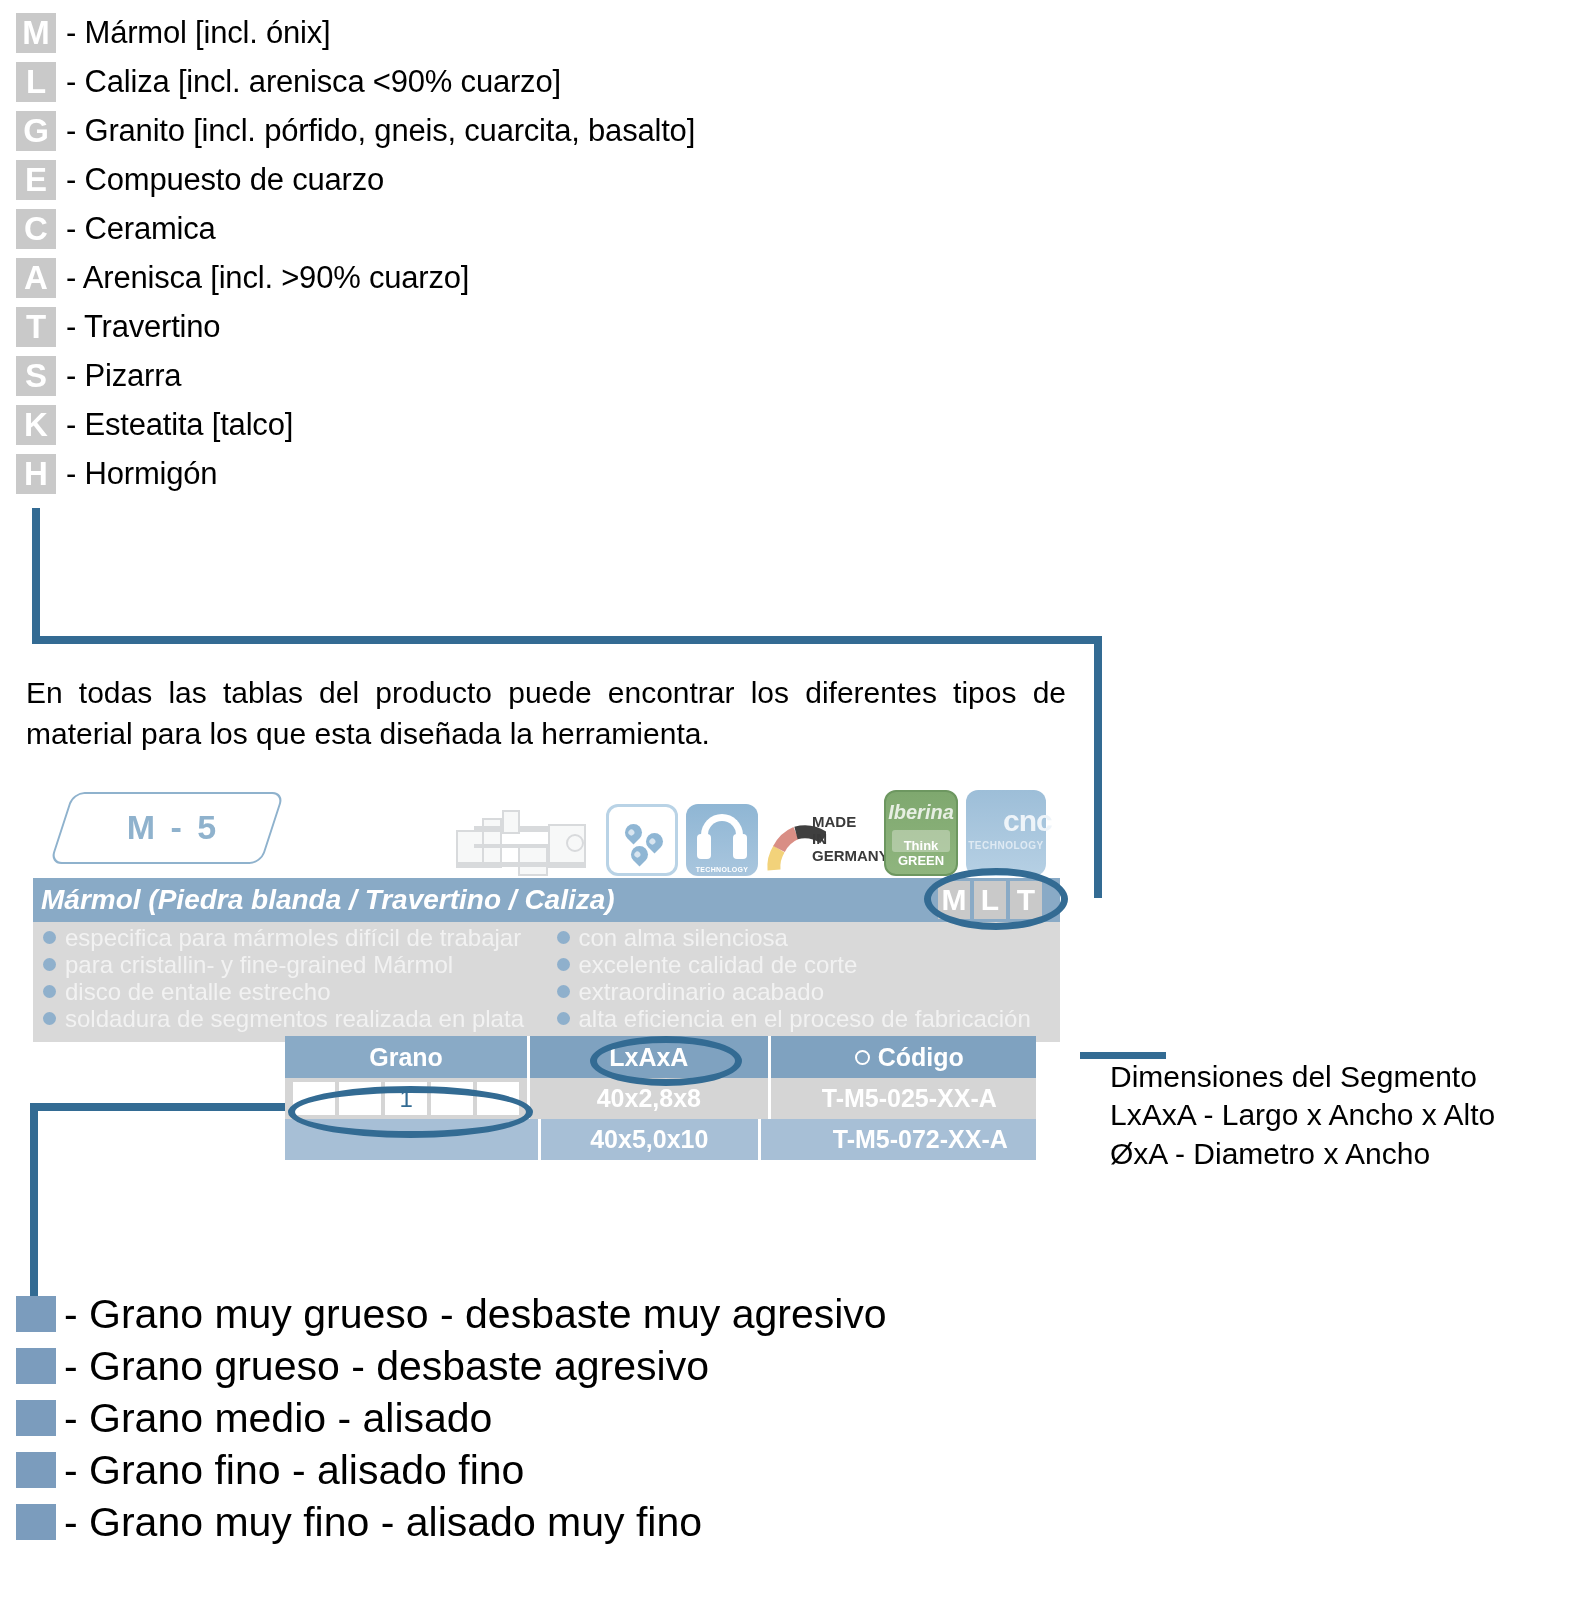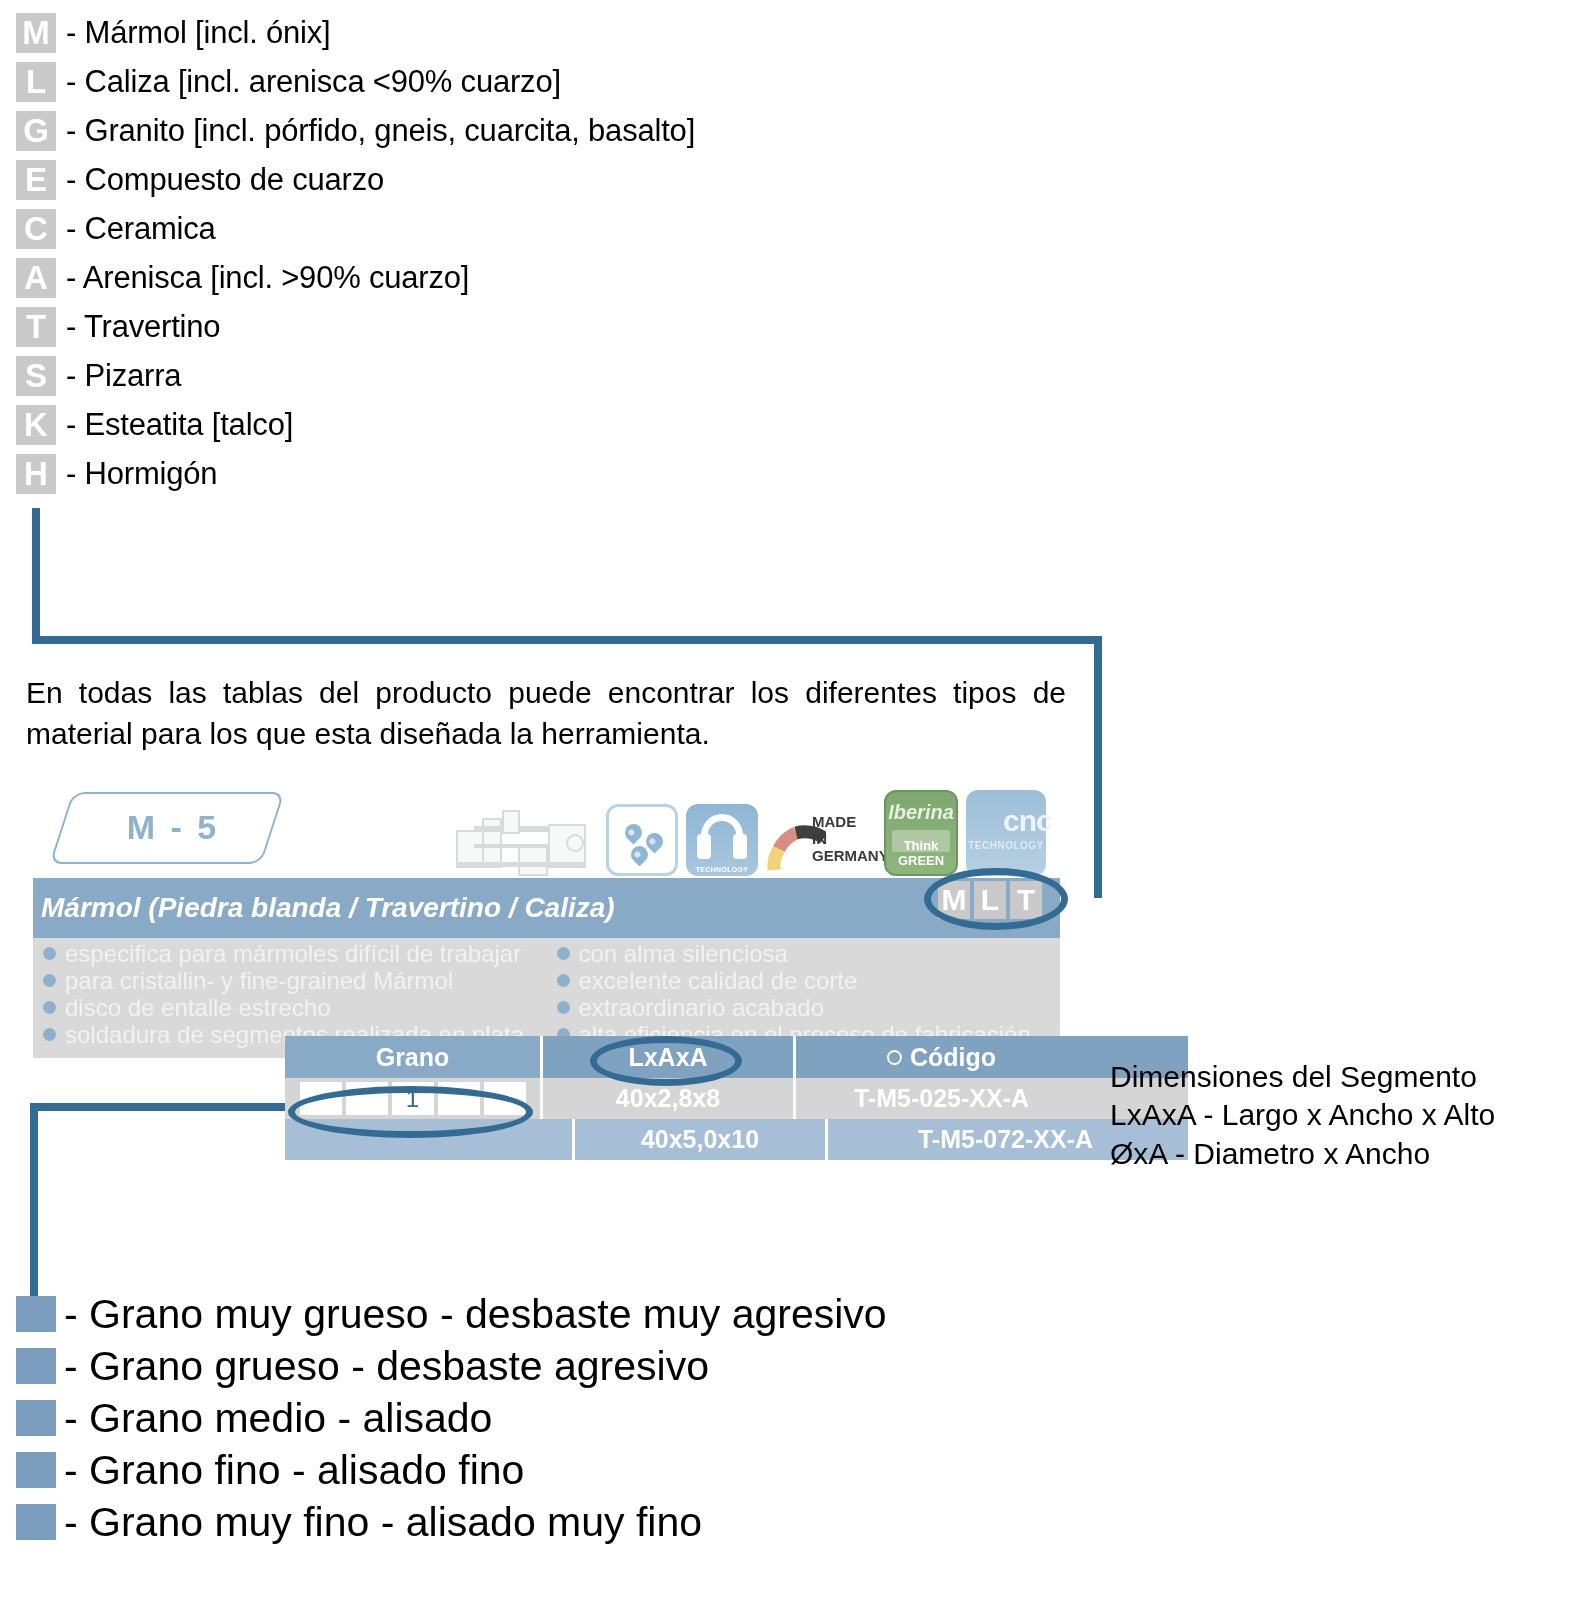--- a/index.html
+++ b/index.html
@@ -265,21 +265,21 @@
     text-align: center;
     font-size: 10px;
     font-weight: bold;
     color: #dfeaf3;
     letter-spacing: .5px;
   }
 
   
   #card-header {
     background: #89aac6;
-    height: 60px;
+    height: 44px;
     display: flex;
     align-items: center;
     position: relative;
   }
   #card-header-title {
     font-size: 28px;
     font-weight: bold;
     font-style: italic;
     color: #ffffff;
     margin-left: 8px;
@@ -323,21 +323,21 @@
     background: #8fb0cc;
     margin: 0 9px 0 10px;
     flex: 0 0 auto;
   }
 
   
   #spec-table {
     position: absolute;
     left: 285px;
     top: 1036px;
-    width: 903px;
+    width: 751px;
   }
   .spec-row { display: flex; }
   .spec-head {
     background: #7fa2c0;
     height: 42px;
   }
   .spec-head .cell {
     color: #ffffff;
     font-size: 25px;
     font-weight: bold;

